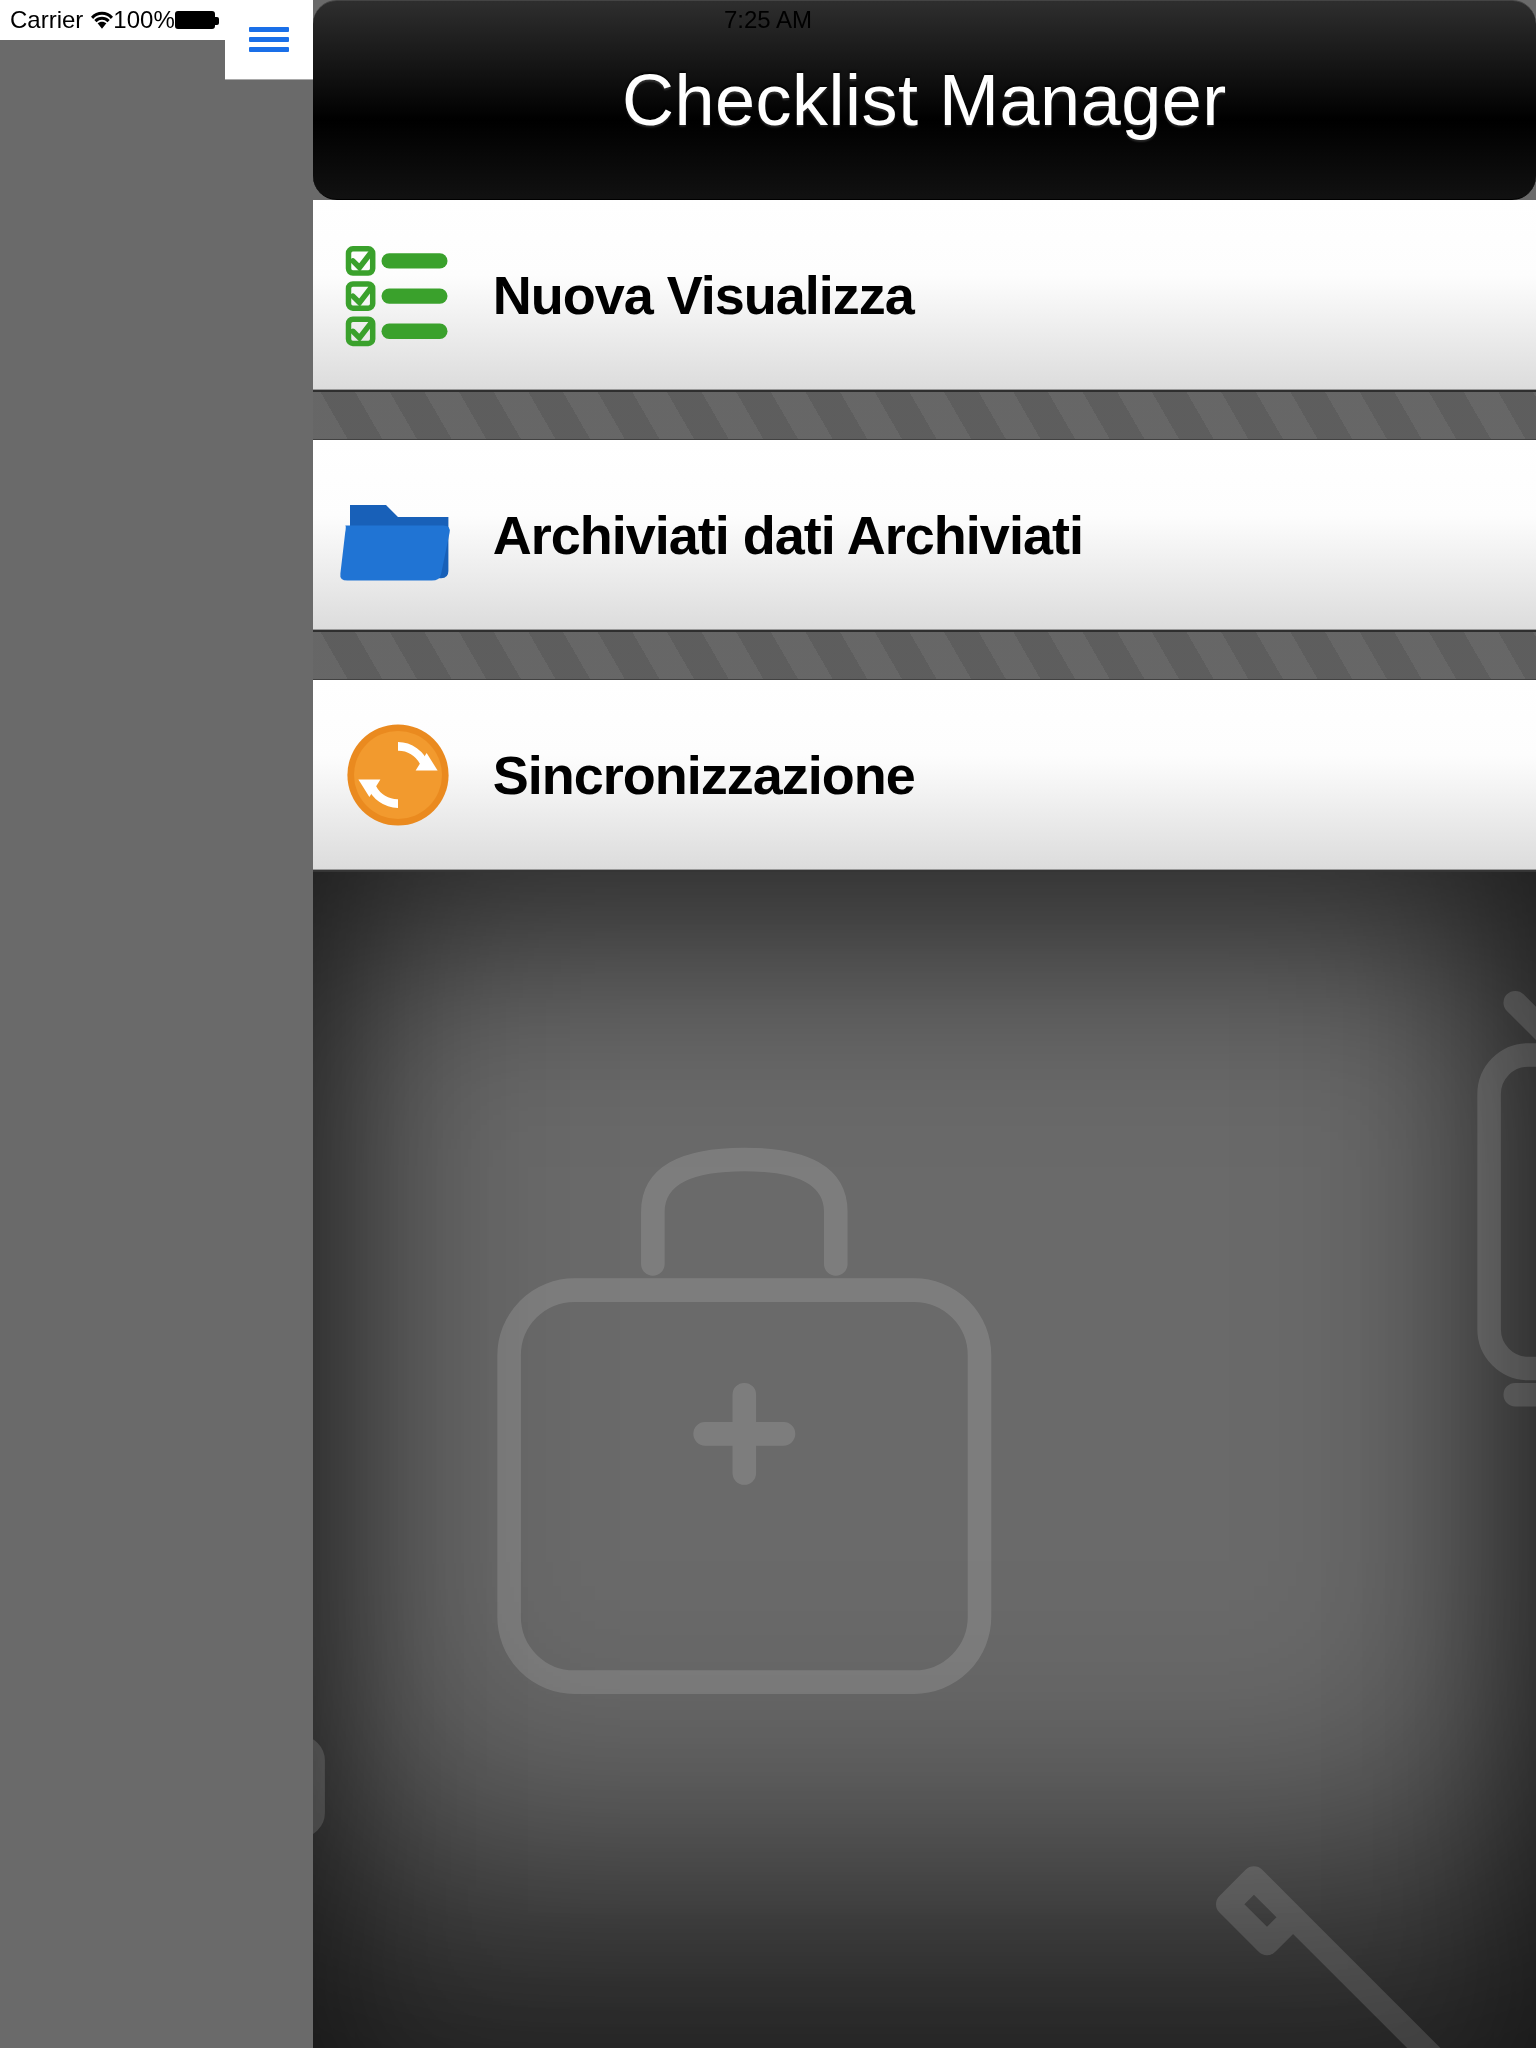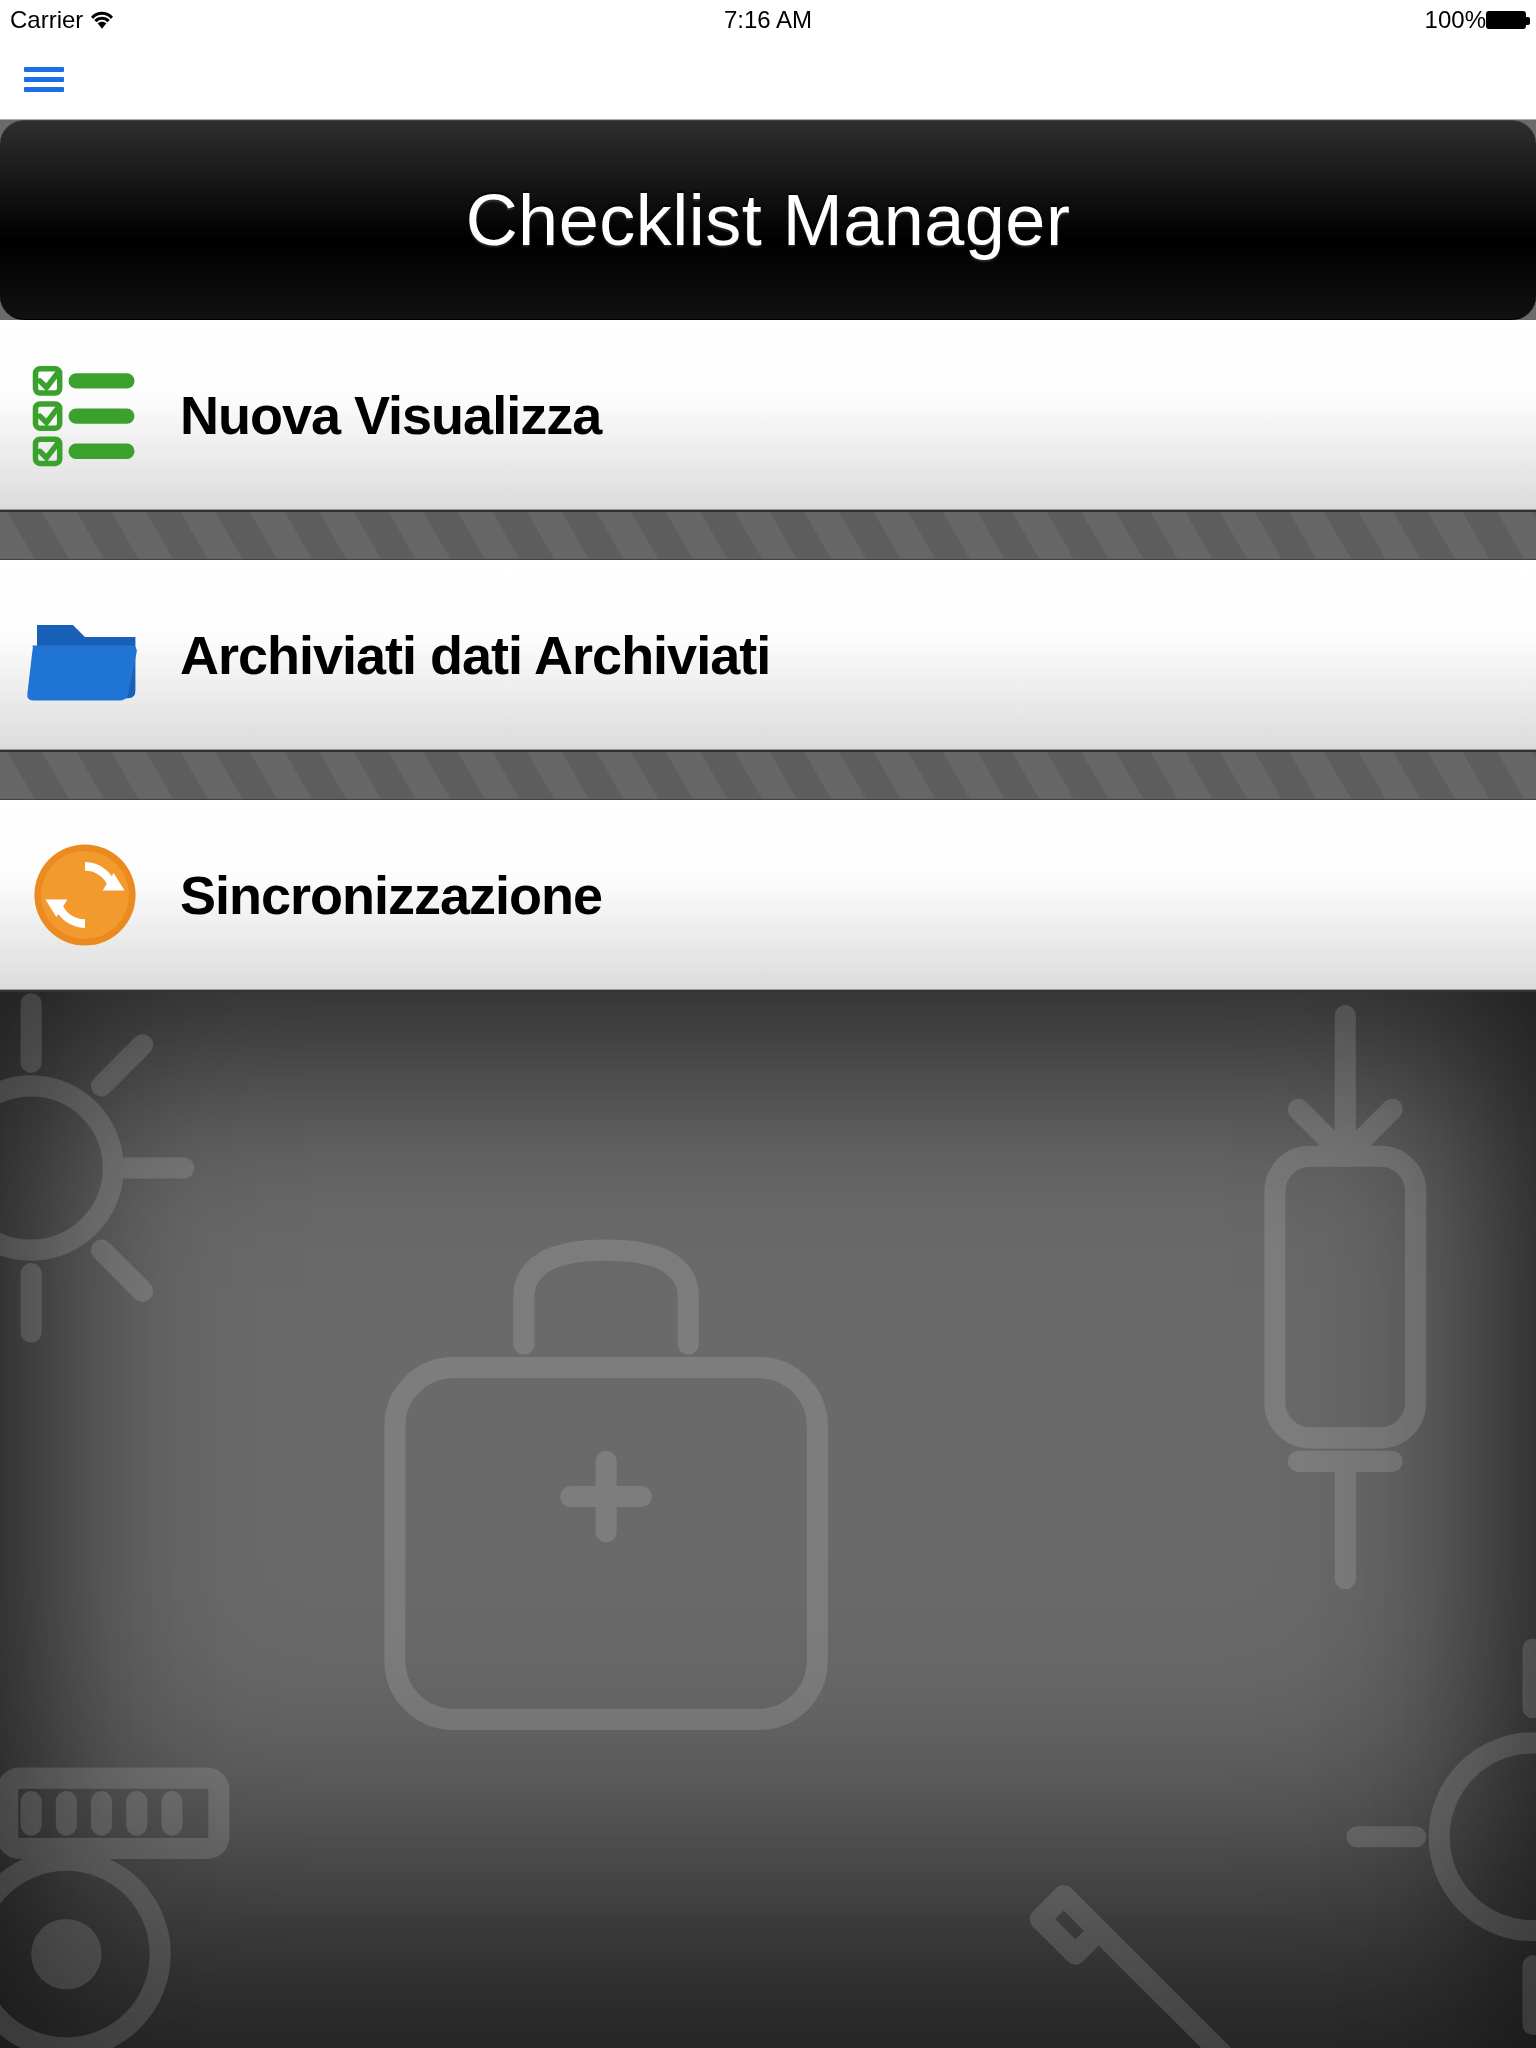--- a/index.html
+++ b/index.html
@@ -95,35 +95,35 @@
       letter-spacing: -1px;
     }
     .bg-pattern {
       flex: 1;
       background: #6a6a6a;
       position: relative;
       border-top: 2px solid rgba(0,0,0,.5);
       box-shadow: inset 0 80px 180px rgba(0,0,0,.55), inset 0 -180px 260px rgba(0,0,0,.65);
     }
     .bg-svg { position:absolute; inset:0; width:100%; height:100%; opacity:.13; }
-    .container { display:flex; flex-direction:column; height:2048px; }
+    .container { display:flex; height:2048px; }
     .content { display:flex; flex-direction:column; flex:1; }
   </style>
 </head>
 <body>
 
 <div class="container">
   <div class="status-bar">
     <div class="status-left">
       <span>Carrier</span>
       <svg class="wifi-icon" viewBox="0 0 20 16">
           <path d="M10 16 L6 11 C8 9 12 9 14 11 Z M3 8 C7 4 13 4 17 8 L15 10 C12 7 8 7 5 10 Z M0 5 C5 -1 15 -1 20 5 L18 7 C14 2 6 2 2 7 Z" fill="#000"></path>
         </svg>
     </div>
-    <div class="status-center">7:16 AM</div>
+    <div class="status-center">7:25 AM</div>
     <div class="status-right">
       <span>100%</span>
       <div class="battery-icon"></div>
     </div>
   </div>
 
   <div class="nav-bar">
     <div class="hamburger">
       <span></span>
         <span></span>

